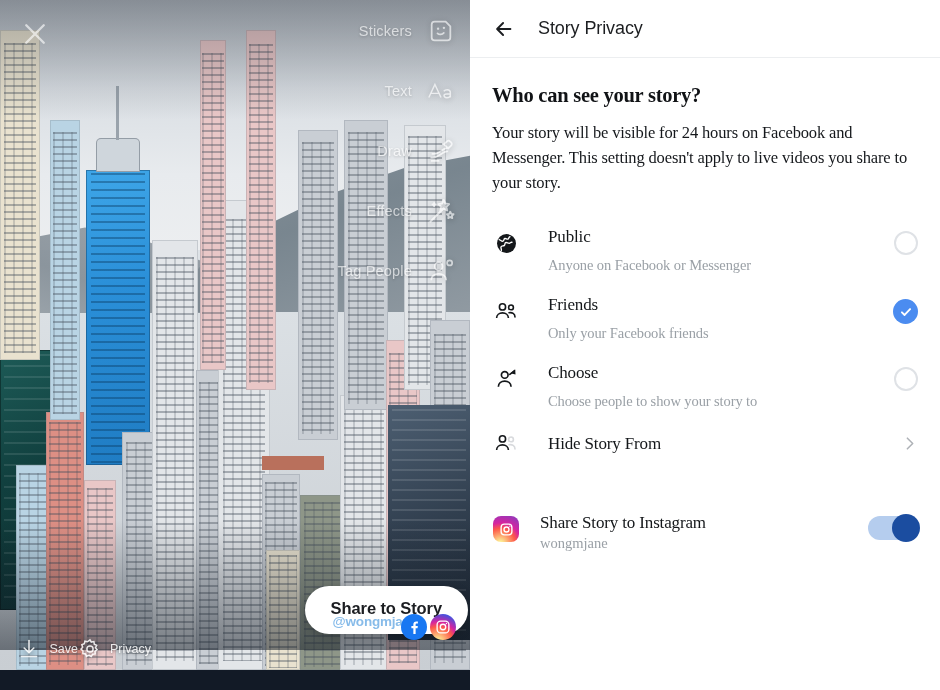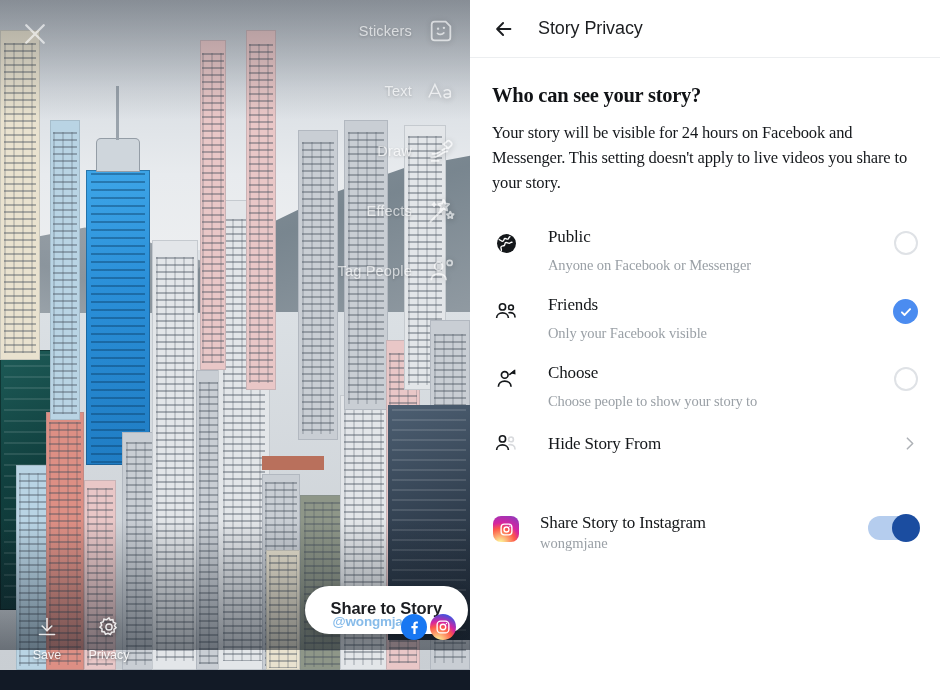--- a/index.html
+++ b/index.html
@@ -136,21 +136,21 @@
   .tool-ico {
     width: 34px; height: 34px; display: flex; align-items: center; justify-content: center;
     filter: drop-shadow(0 1px 3px rgba(0,0,0,.35));
   }
 
   .bottom-bar {
     position: absolute; left: 0; bottom: 20px; width: 470px; height: 78px;
     display: flex; align-items: flex-end; padding: 0 16px 8px 16px;
   }
   .bb-item {
-    display: flex; flex-direction: column; align-items: center; gap: 8px;
+    display: flex; flex-direction: row; align-items: center; gap: 8px;
     width: 62px; opacity: .85;
   }
   .bb-label {
     font-size: 12.5px; color: #ffffff; text-shadow: 0 1px 3px rgba(0,0,0,.55);
   }
   .bb-ico { width: 26px; height: 26px; display: flex; align-items: center; justify-content: center;
             filter: drop-shadow(0 1px 3px rgba(0,0,0,.5)); }
 
   .share-pill {
     position: absolute; right: 2px; bottom: 36px;
@@ -440,21 +440,21 @@
           <span class="opt-ico">
             <svg width="26" height="25" viewBox="0 0 26 24" fill="none" stroke="#14171a" stroke-width="1.6">
               <circle cx="9.5" cy="7.4" r="3.1"></circle>
               <path d="M3.6 18.6c0-3.3 2.6-5.2 5.9-5.2s5.9 1.9 5.9 5.2"></path>
               <circle cx="18" cy="7.9" r="2.4"></circle>
               <path d="M16 13.2c3.2-.5 6 1 6 4.3" stroke-linecap="round"></path>
             </svg>
           </span>
           <span class="opt-text">
             <span class="opt-title" style="display:block">Friends</span>
-            <span class="opt-sub" style="display:block">Only your Facebook visible</span>
+            <span class="opt-sub" style="display:block">Only your Facebook friends</span>
           </span>
           <span class="opt-ctl">
             <span class="radio-on">
               <svg width="14" height="14" viewBox="0 0 24 24" fill="none" stroke="#ffffff" stroke-width="3.2" stroke-linecap="round" stroke-linejoin="round">
                 <path d="M5 12.5l4.6 4.6L19 7"></path>
               </svg>
             </span>
           </span>
         </div>
 

